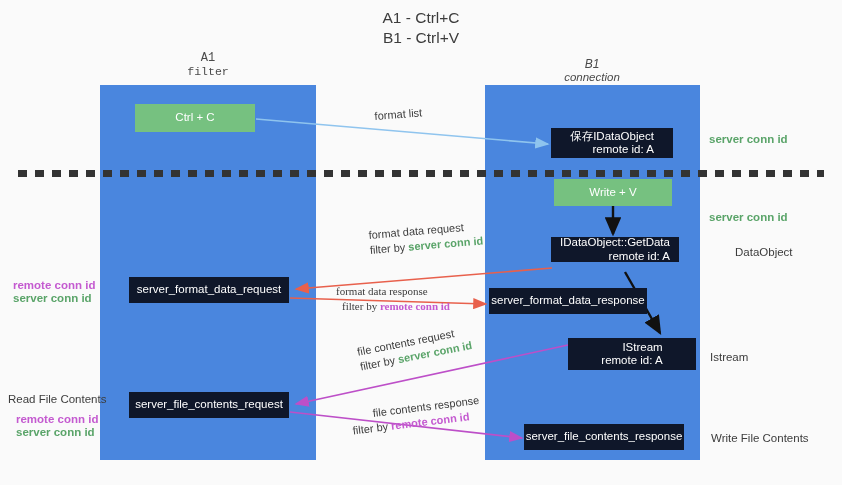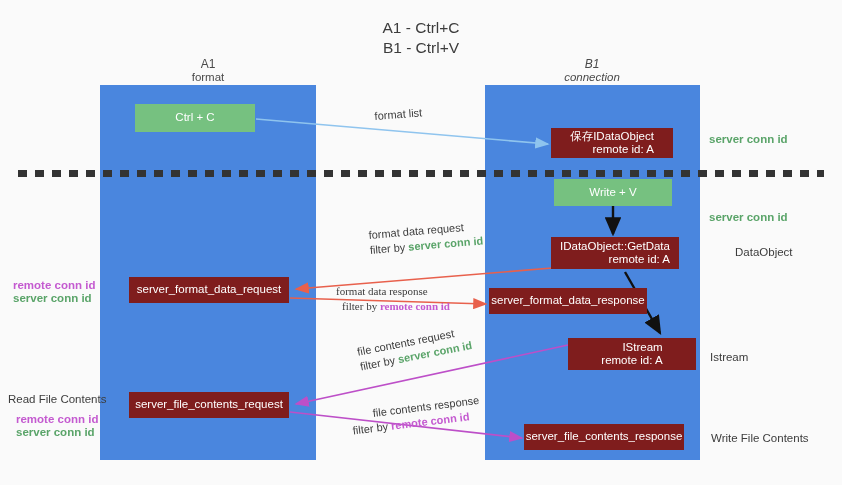--- a/index.html
+++ b/index.html
@@ -12,21 +12,21 @@
     color:#3c3c3c;
   }
   #stage{position:absolute;left:0;top:0;width:842px;height:485px;}
 
   
   #arrows{position:absolute;left:0;top:0;width:842px;height:485px;}
 
   
   .title{
     position:absolute;left:0;top:8px;width:842px;
-    text-align:center;font-size:15.5px;line-height:20px;color:#3c3c3c;margin-top:10px;
+    text-align:center;font-size:15.5px;line-height:20px;color:#3c3c3c;
   }
   .title div{white-space:pre;}
 
   
   .col-head{
     position:absolute;text-align:center;font-size:11.5px;line-height:13px;
     color:#4a4a4a;width:160px;
   }
   .col-head .big{font-size:12px;}
 
@@ -40,21 +40,21 @@
   }
 
   
   .box{
     position:absolute;box-sizing:border-box;
     display:flex;align-items:center;justify-content:center;
     text-align:right;color:#ffffff;font-size:11.5px;line-height:13.5px;
     white-space:pre-line;
   }
   .box.green{background:#76c180;}
-  .box.orange{background:#7f1d1d;}
+  .box.orange{background:#0f172a;}
 
   
   .lbl{position:absolute;font-size:11.5px;line-height:14px;white-space:pre-line;}
   .lbl.green-t{color:#5aa469;font-weight:bold;}
   .lbl.purple-t{color:#c45ad0;font-weight:bold;}
   .lbl.dark-t{color:#3c3c3c;}
 
   
   .flow{
     position:absolute;font-size:11px;line-height:15px;color:#3c3c3c;
@@ -70,23 +70,23 @@
 <div id="stage">
 
   <div class="title">
     <div>A1 - Ctrl+C</div>
     <div>B1 - Ctrl+V</div>
   </div>
 
   <div class="lane" style="left:100px;top:85px;width:216px;height:375px;"></div>
   <div class="lane" style="left:485px;top:85px;width:215px;height:375px;"></div>
 
-  <div class="col-head" style="left:128px;top:58px;">
+  <div class="col-head" style="left:128px;top:52px;font-family:Liberation Mono, monospace;">
     <div class="big">A1</div>
-    <div>format</div>
+    <div>filter</div>
   </div>
   <div class="col-head" style="left:512px;top:58px;font-style:italic;">
     <div class="big">B1</div>
     <div>connection</div>
   </div>
 
   <svg id="arrows" viewBox="0 0 842 485">
     <defs>
       <marker id="ah-blue" markerWidth="9" markerHeight="7" refX="8" refY="3.5" orient="auto">
         <path d="M0,0 L9,3.5 L0,7 z" fill="#8fc4ee"></path>
@@ -119,21 +119,21 @@
 
   <div class="dashed"></div>
 
   <div class="box green" style="left:135px;top:104px;width:120px;height:28px;">Ctrl + C</div>
 
   <div class="box orange" style="left:551px;top:128px;width:122px;height:30px;">保存IDataObject
 remote id: A</div>
 
   <div class="box green" style="left:554px;top:179px;width:118px;height:27px;">Write + V</div>
 
-  <div class="box orange" style="left:551px;top:237px;width:128px;height:32px;">IDataObject::GetData
+  <div class="box orange" style="left:551px;top:237px;width:128px;height:25px;">IDataObject::GetData
 remote id: A</div>
 
   <div class="box orange" style="left:489px;top:288px;width:158px;height:26px;">server_format_data_response</div>
 
   <div class="box orange" style="left:129px;top:277px;width:160px;height:26px;">server_format_data_request</div>
 
   <div class="box orange" style="left:568px;top:338px;width:128px;height:32px;">IStream
 remote id: A</div>
 
   <div class="box orange" style="left:129px;top:392px;width:160px;height:26px;">server_file_contents_request</div>

